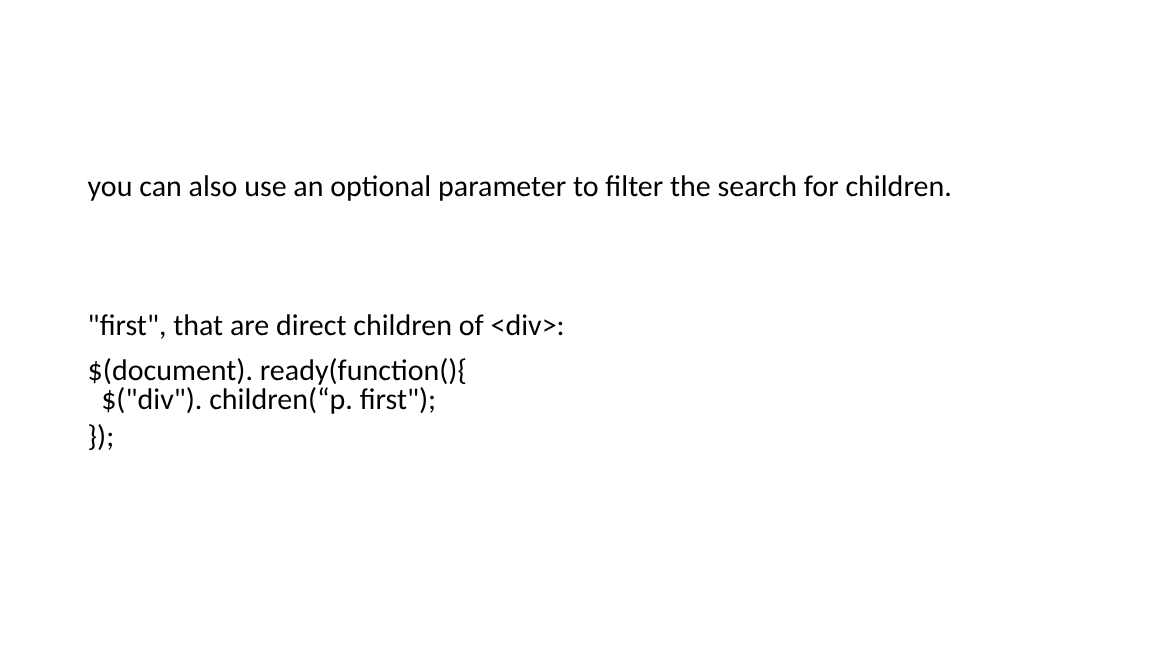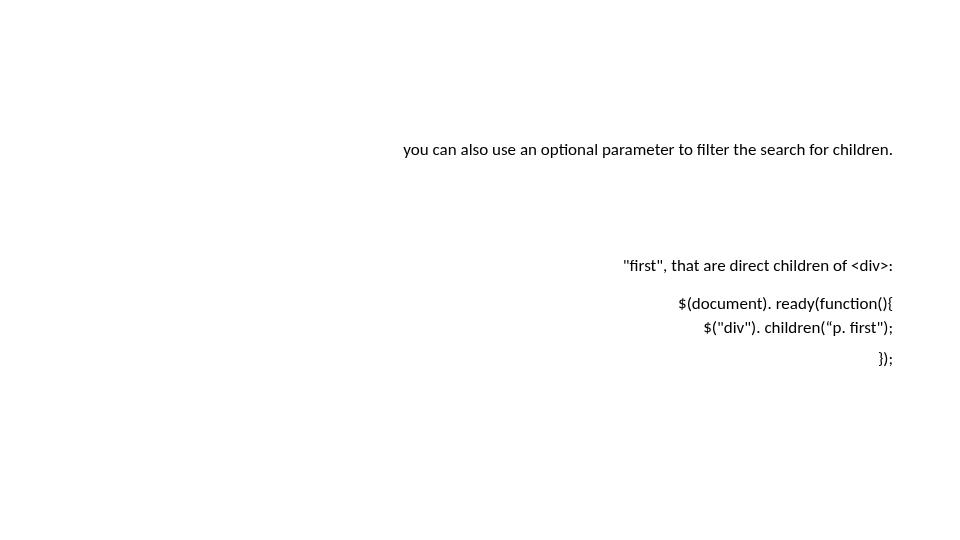--- a/index.html
+++ b/index.html
@@ -13,24 +13,23 @@
   }
   .slide {
     position: relative;
     width: 960px;
     height: 540px;
   }
   .line {
     position: absolute;
     left: 73px;
     width: 820px;
-    font-size: 17px;
+    font-size: 25px;
     line-height: 1.2;
     letter-spacing: 0;
-    text-align: right;
   }
   .l1 { top: 140px; }
   .l2 { top: 225px; }
   .l3 { top: 256px; }
   .l4 { top: 294px; }
   .l5 { top: 318px; }
   .l6 { top: 349px; }
 </style>
 </head>
 <body>

